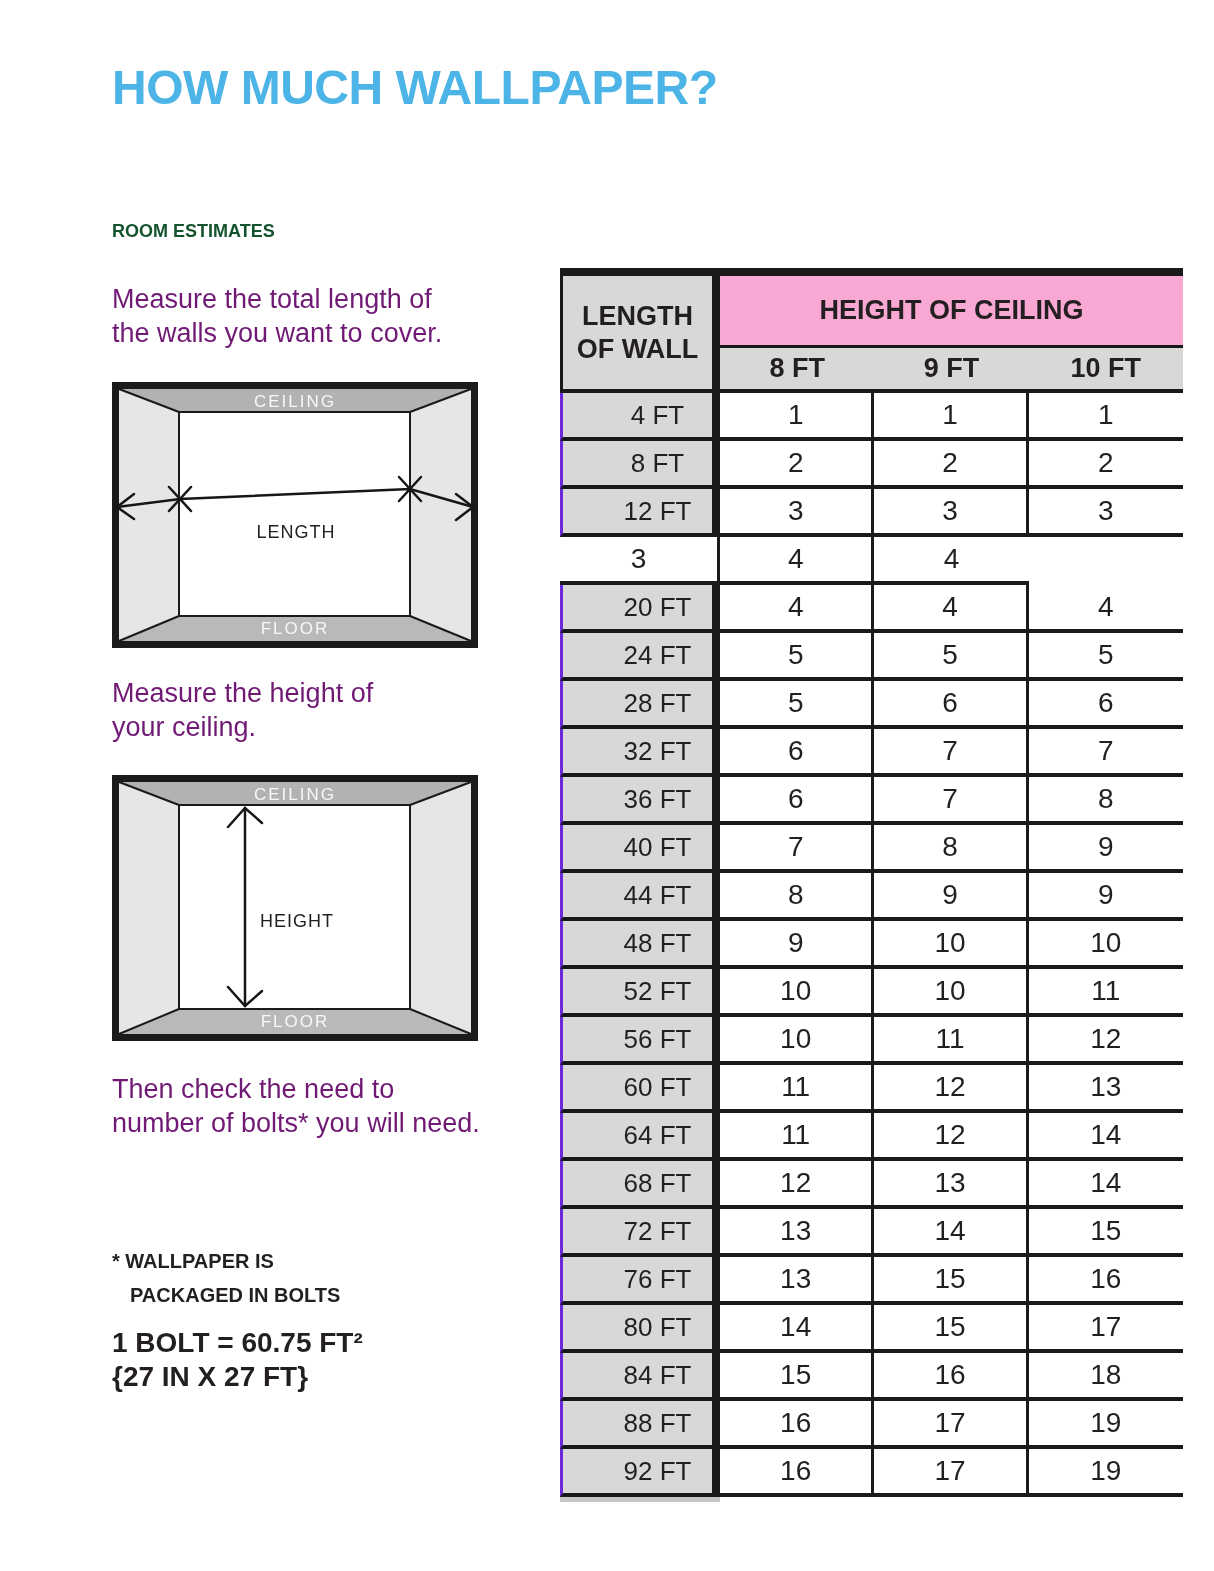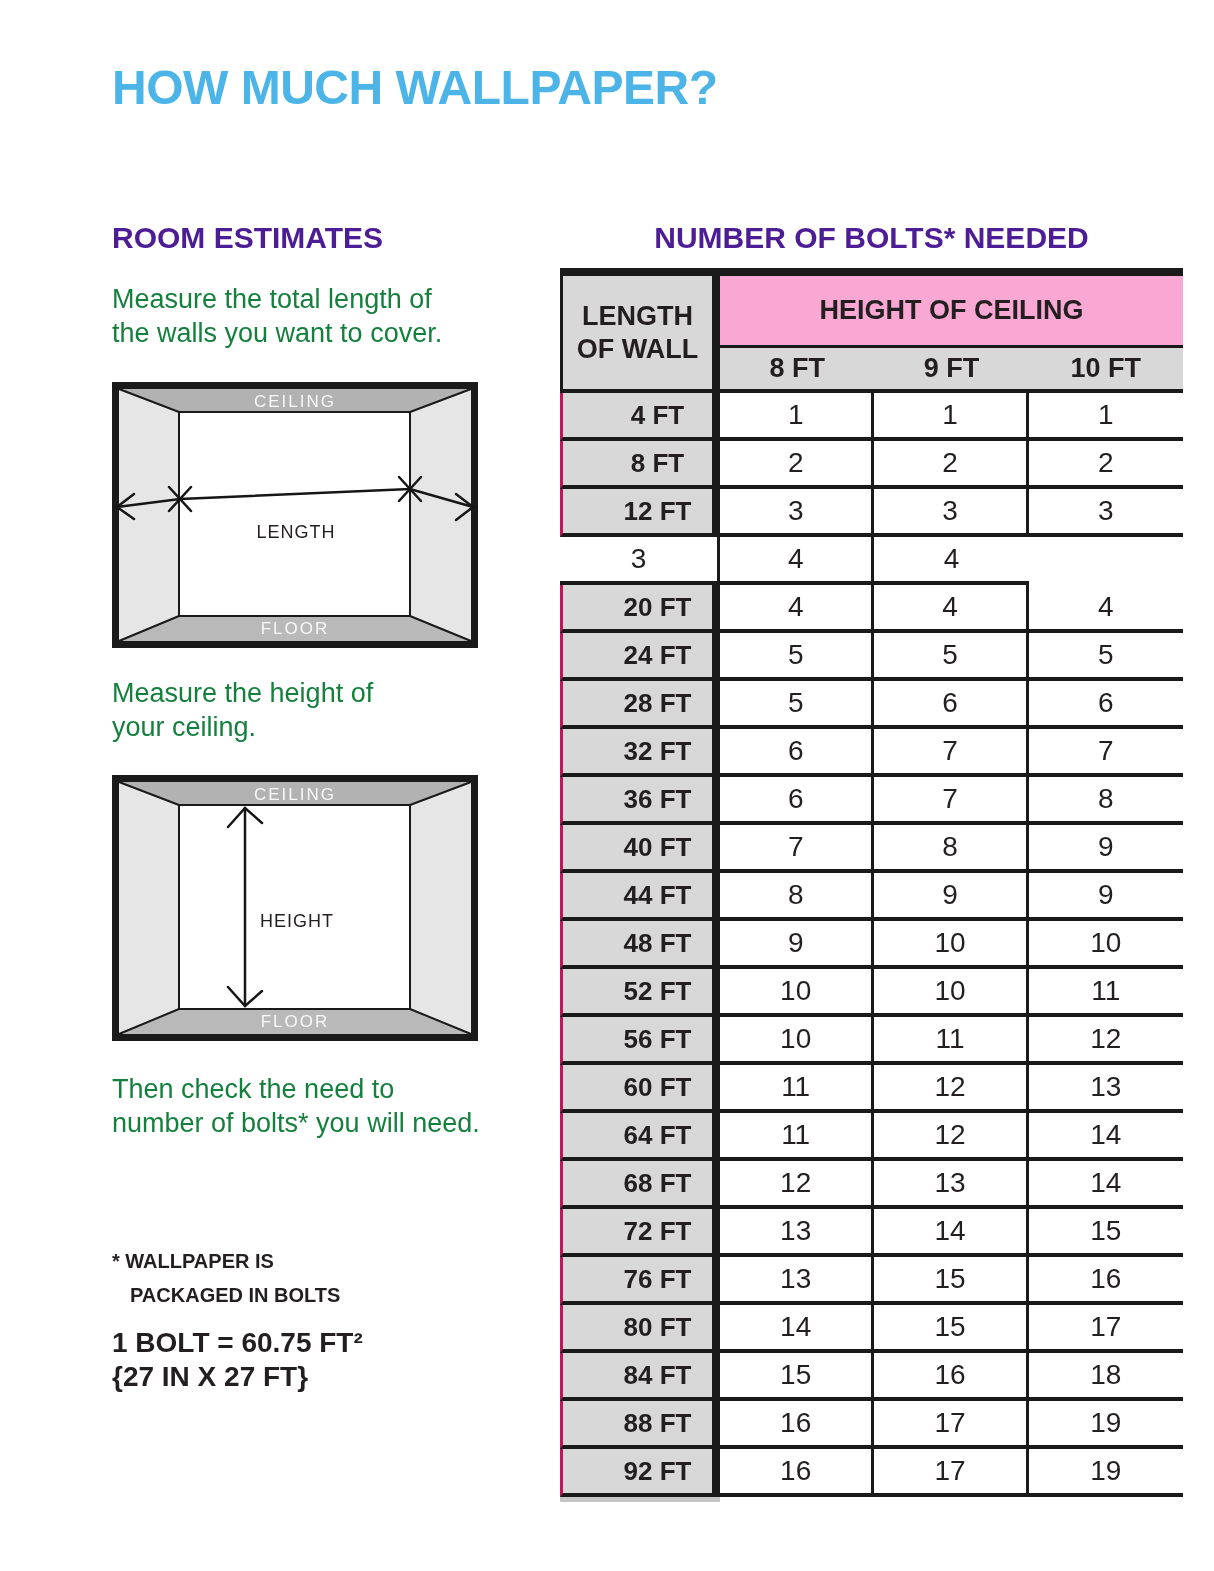--- a/index.html
+++ b/index.html
@@ -5,25 +5,25 @@
   html,body{margin:0;padding:0;background:#ffffff;}
   .canvas{
     position:relative;width:1214px;height:1571px;background:#ffffff;overflow:hidden;
     font-family:"Liberation Sans","DejaVu Sans",sans-serif;color:#231f20;margin-left:40px;
   }
   .page-title{
     position:absolute;left:72px;top:60px;margin:0;
     font-size:48px;font-weight:bold;letter-spacing:-0.5px;color:#4db4e7;white-space:nowrap;
   }
   .section-heading{
-    position:absolute;top:221px;font-size:30px;font-weight:bold;color:#4c1d95;white-space:nowrap;
+    position:absolute;top:221px;font-size:18px;font-weight:bold;color:#14532d;white-space:nowrap;
   }
   .heading-left{left:72px;}
   .heading-table{left:520px;width:623px;text-align:center;}
-  .para{position:absolute;left:72px;font-size:27px;line-height:34px;color:#15803d;}
+  .para{position:absolute;left:72px;font-size:27px;line-height:34px;color:#701a75;}
   .para-1{top:282px;}
   .para-2{top:676px;}
   .para-3{top:1072px;}
   .footnote{position:absolute;left:72px;top:1244px;font-size:20px;line-height:34px;font-weight:bold;}
   .footnote .indent{padding-left:18px;}
   .bolt-info{position:absolute;left:72px;top:1326px;font-size:28px;line-height:34px;font-weight:bold;}
   .diagram{position:absolute;left:72px;}
   .diagram-length{top:382px;}
   .diagram-height{top:775px;}
 
@@ -44,40 +44,39 @@
     display:flex;align-items:center;justify-content:center;font-size:27px;font-weight:bold;
   }
   .ft-row{display:grid;grid-template-columns:1fr 1fr 1fr;height:45px;}
   .ft-cell{
     box-sizing:border-box;background:#d8d8d8;border-bottom:4px solid #1a1a1a;
     display:flex;align-items:center;justify-content:center;font-size:27px;font-weight:bold;
   }
   .trow{display:grid;grid-template-columns:160px 1fr 1fr 1fr;height:48px;}
   .cell{box-sizing:border-box;display:flex;align-items:center;justify-content:center;border-bottom:4px solid #1a1a1a;}
   .label-cell{
-    background:#d8d8d8;border-left:3px solid #be185d;border-right:8px solid #1a1a1a;
-    font-size:26px;font-weight:bold;padding-left:40px;
+    background:#d8d8d8;border-left:3px solid #6d28d9;border-right:8px solid #1a1a1a;
+    font-size:26px;font-weight:normal;padding-left:40px;
   }
   .value-cell{background:#ffffff;font-size:28px;font-weight:400;}
   .value-cell.v0,.value-cell.v1{border-right:3px solid #1a1a1a;}
   .table-foot-strip{position:absolute;left:520px;top:1497px;width:160px;height:5px;background:#c6c6c6;}
 
   svg text{font-family:"Liberation Sans","DejaVu Sans",sans-serif;}
   .room-label{font-size:17px;letter-spacing:2px;fill:#f7f7f7;}
   .measure-label{font-size:18px;letter-spacing:1px;fill:#231f20;}
 </style>
 </head>
 <body>
 
 <div class="canvas">
 
   <h1 class="page-title">HOW MUCH WALLPAPER?</h1>
 
   <div class="section-heading heading-left">ROOM ESTIMATES</div>
-  <div class="section-heading heading-table">NUMBER OF BOLTS* NEEDED</div>
 
   <div class="para para-1">
     <div>Measure the total length of</div>
     <div>the walls you want to cover.</div>
   </div>
 
   <svg class="diagram diagram-length" width="366" height="266" viewBox="0 0 366 266">
     <polygon points="7,7 359,7 298,30 67,30" fill="#b2b2b2"></polygon>
     <polygon points="7,259 359,259 298,234 67,234" fill="#b9b9b9"></polygon>
     <polygon points="7,7 67,30 67,234 7,259" fill="#e6e6e6"></polygon>

